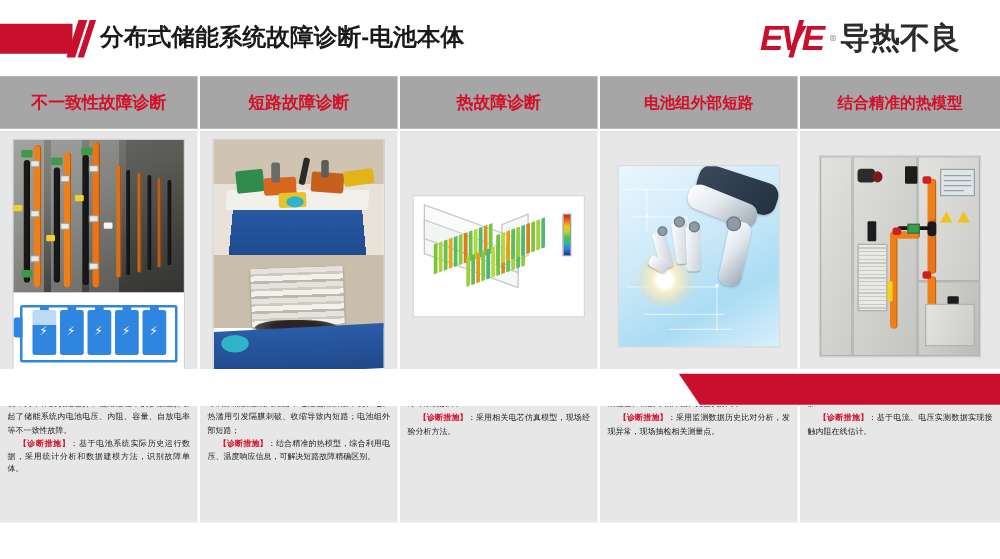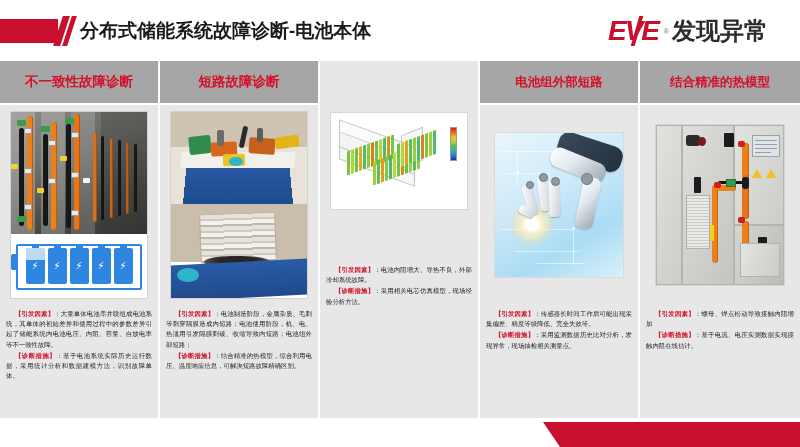--- a/index.html
+++ b/index.html
@@ -5,21 +5,21 @@
 <style>
   * { box-sizing: border-box; margin: 0; padding: 0; }
   html, body {
     width: 800px; height: 447px;
     overflow: hidden;
     background: #ffffff;
     font-family: "Liberation Sans", "DejaVu Sans", sans-serif;
   }
   #slide {
     position: relative;
-    width: 800px; height: 447px;
+    width: 800px; height: 324px;
     background: #ffffff;
   }
 
   
   .header {
     position: absolute;
     left: 0; top: 0;
     width: 800px; height: 61px;
     background: #ffffff;
   }
@@ -519,21 +519,21 @@
     <div class="hdr-slash1"></div>
     <div class="hdr-slash2"></div>
     <div class="hdr-title">分布式储能系统故障诊断-电池本体</div>
 
     <div class="logo">
       <div class="logo-eve">
         <span>EVE</span>
         <span class="logo-slash"></span>
         <span class="logo-reg">®</span>
       </div>
-      <div class="logo-cn">发现异常</div>
+      <div class="logo-cn">导热不良</div>
     </div>
   </div>
 
   <div class="cols">
 
     <div class="col">
       <div class="col-head">
         <div class="col-head-title">不一致性故障诊断</div>
       </div>
       <div class="col-media">
@@ -631,20 +631,23 @@
         <div class="para">
           <span class="tag">【引发因素】</span><span>：电池制造阶段，金属杂质、毛刺等刺穿隔膜造成内短路；电池使用阶段，机、电、热滥用引发隔膜刺破、收缩导致内短路；电池组外部短路；</span>
         </div>
         <div class="para">
           <span class="tag">【诊断措施】</span><span>：结合精准的热模型，综合利用电压、温度响应信息，可解决短路故障精确区别。</span>
         </div>
       </div>
     </div>
 
     <div class="col">
+      <div class="col-head">
+        <div class="col-head-title">热故障诊断</div>
+      </div>
       <div class="col-media">
         <div class="m3-wrap">
           <div class="m3-box3d">
             <div class="m3-face" style="left:0px;top:18px;width:76px;height:28px;transform:skewY(20deg);"></div>
             <div class="m3-face" style="left:0px;top:6px;width:76px;height:28px;transform:skewY(20deg);background:rgba(232,235,237,.22);"></div>
             <div class="m3-face" style="left:62px;top:4px;width:22px;height:34px;transform:skewY(-22deg);"></div>
 
             <div class="m3-cellrow" style="left:8px;top:16px;">
               <div class="m3-cell" style="background:#7cc43f;"></div>
               <div class="m3-cell" style="background:#a9d43a;"></div>

